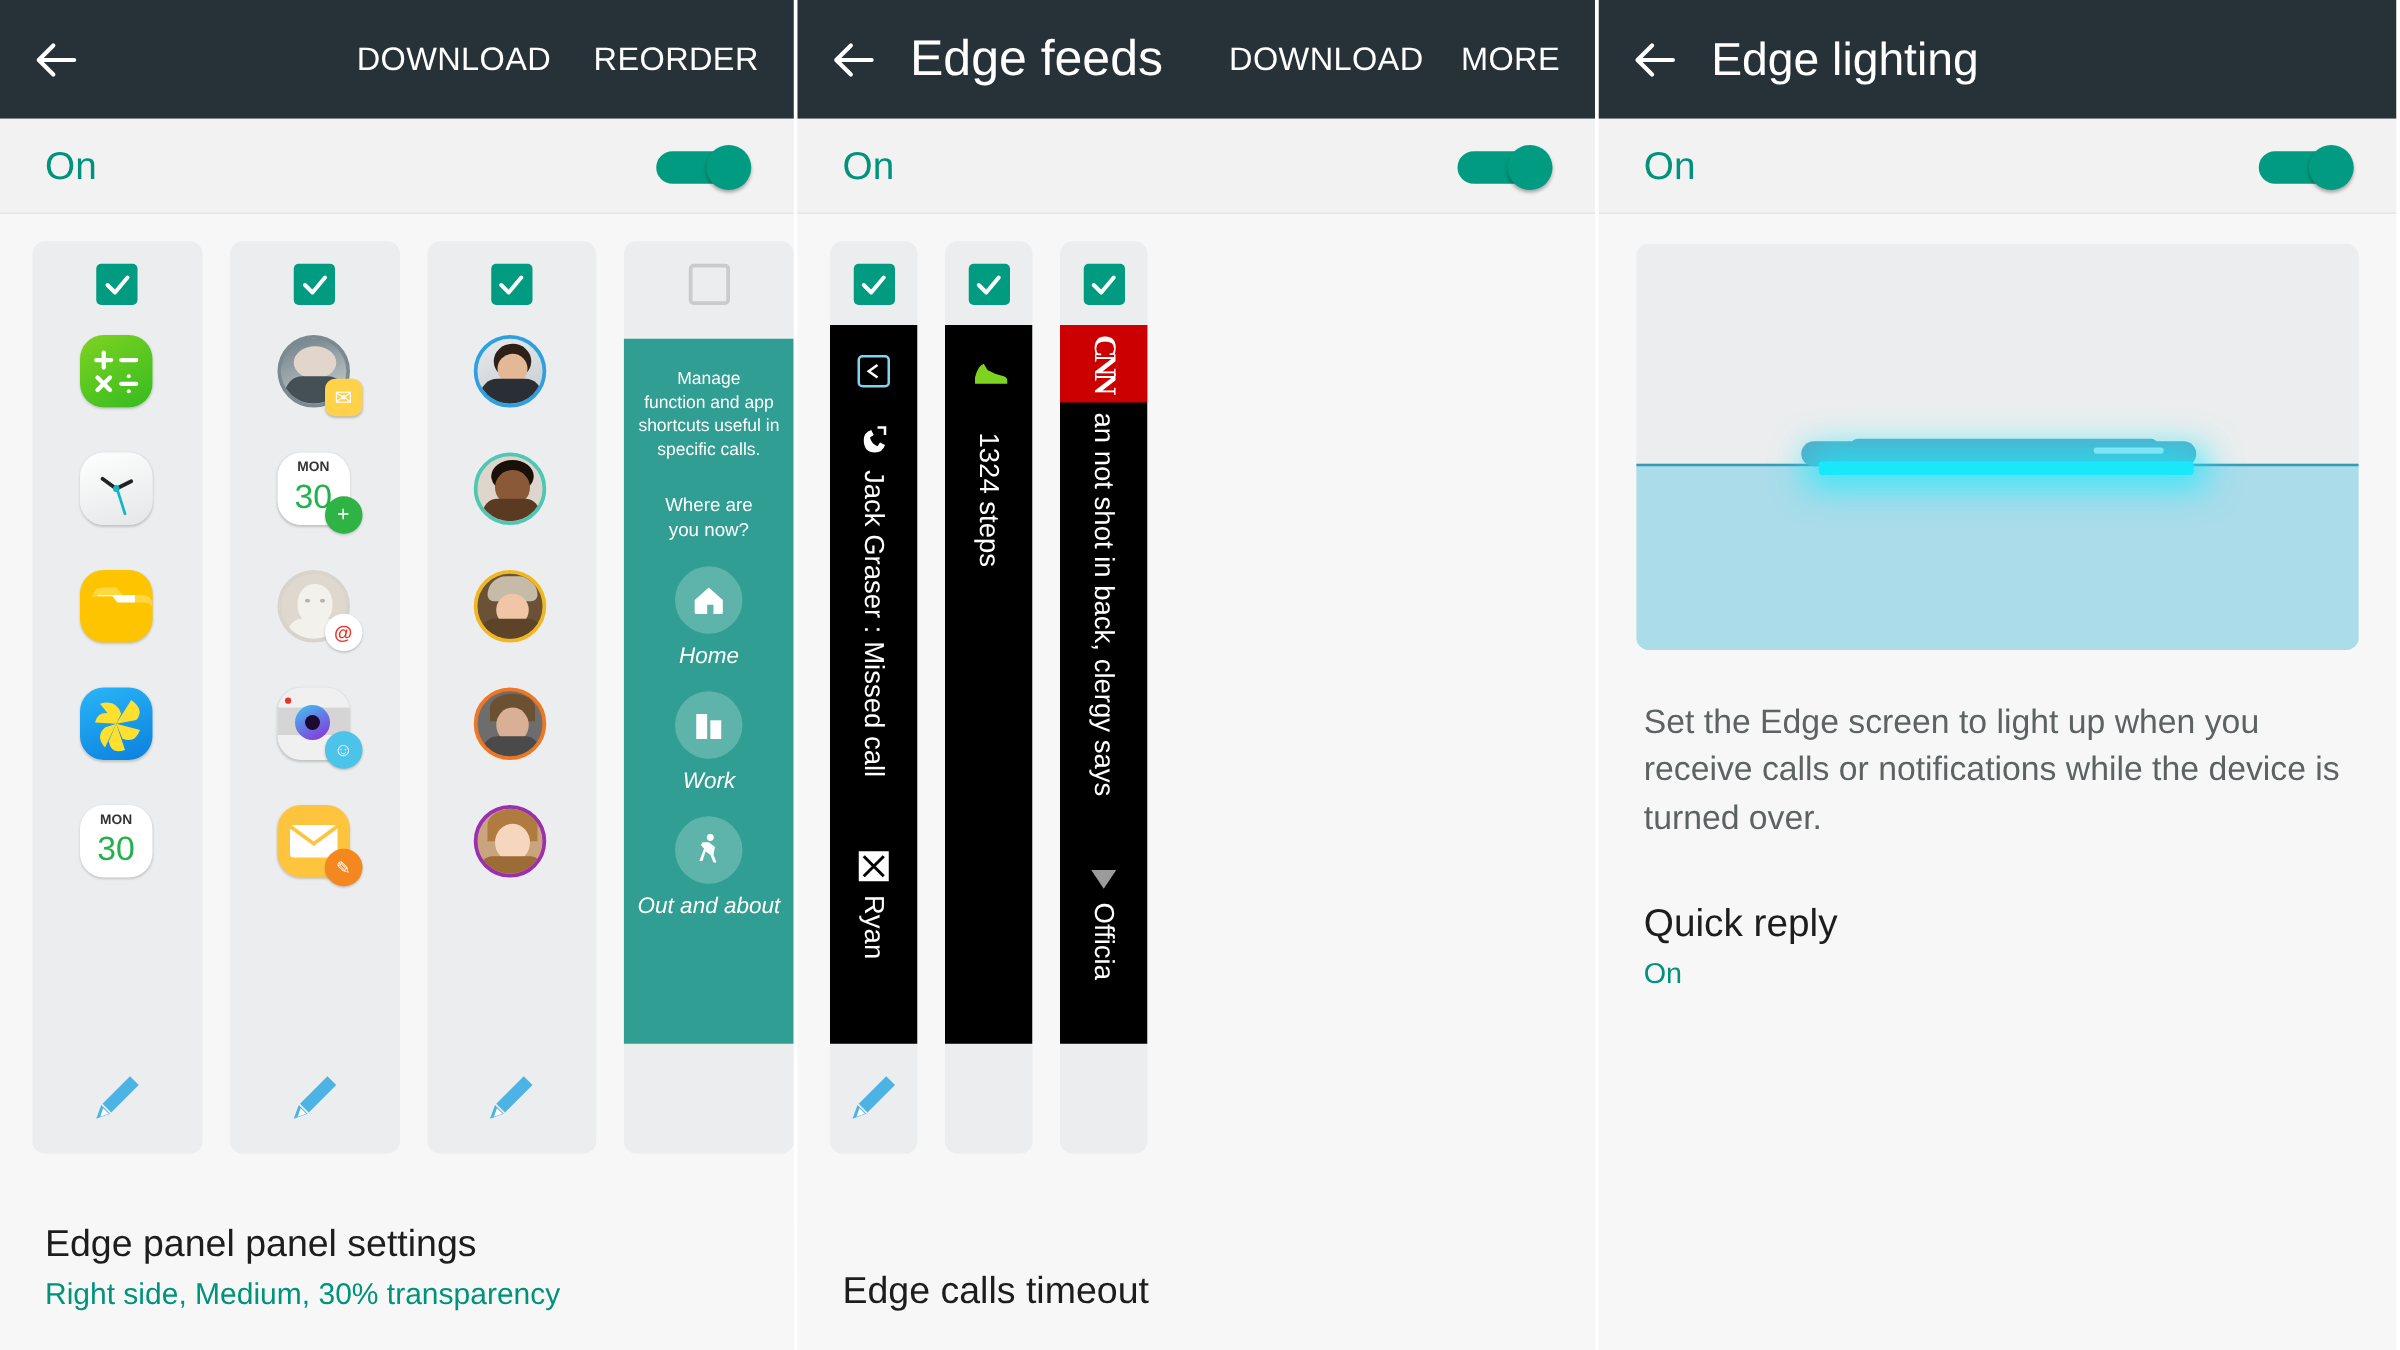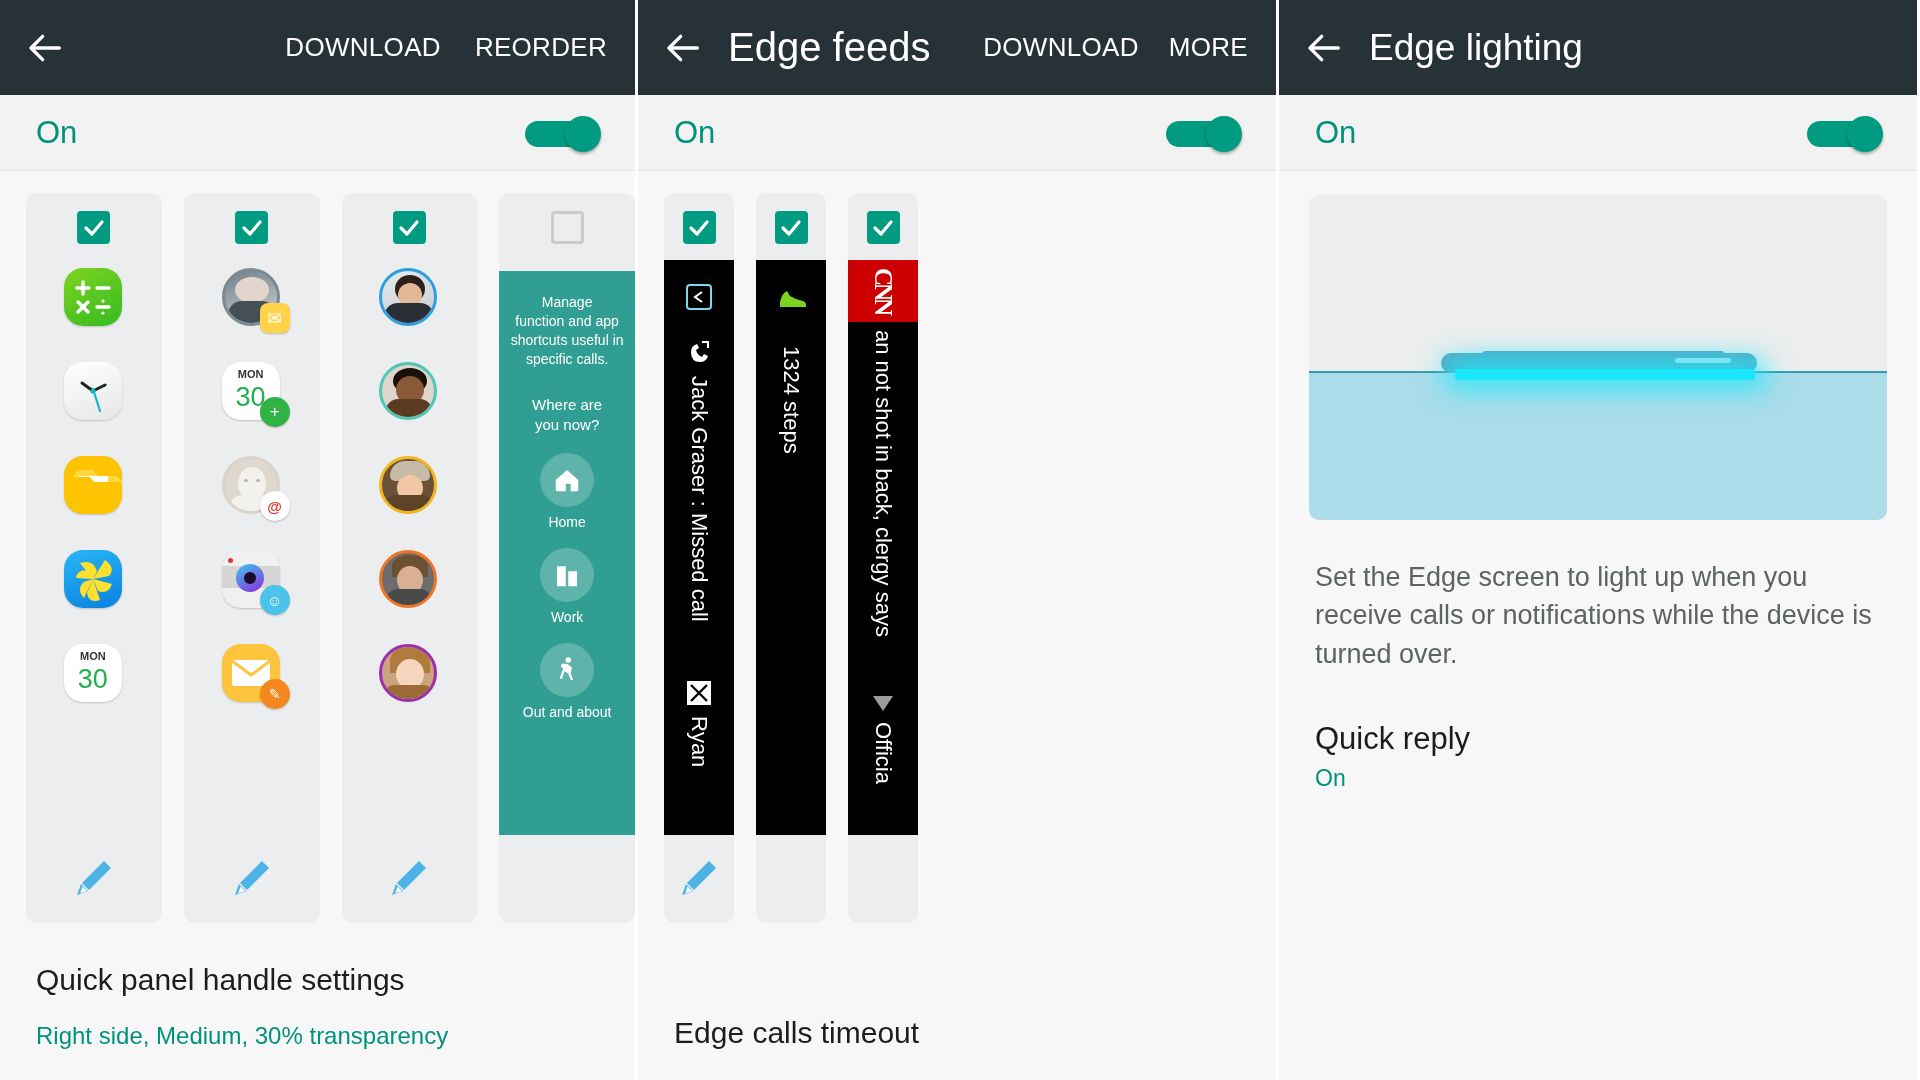--- a/index.html
+++ b/index.html
@@ -183,21 +183,21 @@
     margin-top: 26px;
   }
   .placeitem { margin-top: 18px; }
   .placecircle {
     width: 54px; height: 54px; border-radius: 50%;
     background: rgba(255,255,255,.22);
     margin: 0 auto;
     display: flex; align-items: center; justify-content: center;
   }
   .placecircle svg { width: 30px; height: 30px; }
-  .placelabel { font-size: 14px; margin-top: 7px; }
+  .placelabel { font-size: 18px; margin-top: 7px; font-style: italic; }
 
   
   .feedstrip {
     width: 70px;
     background: #000000;
     margin-top: 16px;
     position: relative;
     flex: 1 1 auto;
     overflow: hidden;
   }
@@ -225,21 +225,21 @@
   }
 
   
   .bottomlist {
     position: absolute;
     left: 0; right: 0; bottom: 0;
     padding: 0 0 30px 36px;
     background: #f7f7f7;
   }
   .bl-title { font-size: 30px; color: #1d1d1d; }
-  .bl-sub { font-size: 24px; color: #00937c; margin-top: 25px; }
+  .bl-sub { font-size: 24px; color: #00937c; margin-top: 9px; }
 
   
   .preview {
     margin: 24px 30px 0;
     height: 325px;
     border-radius: 10px;
     background: #ebedee;
     position: relative;
     overflow: hidden;
   }
@@ -530,21 +530,21 @@
                   </svg>
               </div>
               <div class="placelabel">Out and about</div>
             </div>
           </div>
         </div>
 
       </div>
 
       <div class="bottomlist">
-        <div class="bl-title">Quick panel handle settings</div>
+        <div class="bl-title">Edge panel panel settings</div>
         <div class="bl-sub">Right side, Medium, 30% transparency</div>
       </div>
     </div>
   </div>
 
   <div class="screen s2">
     <div class="appbar">
       <div class="back-icon">
         <svg viewBox="0 0 24 24" fill="none" stroke="#ffffff" stroke-width="2" stroke-linecap="round" stroke-linejoin="round">
           <line x1="20" y1="12" x2="4" y2="12"></line>

